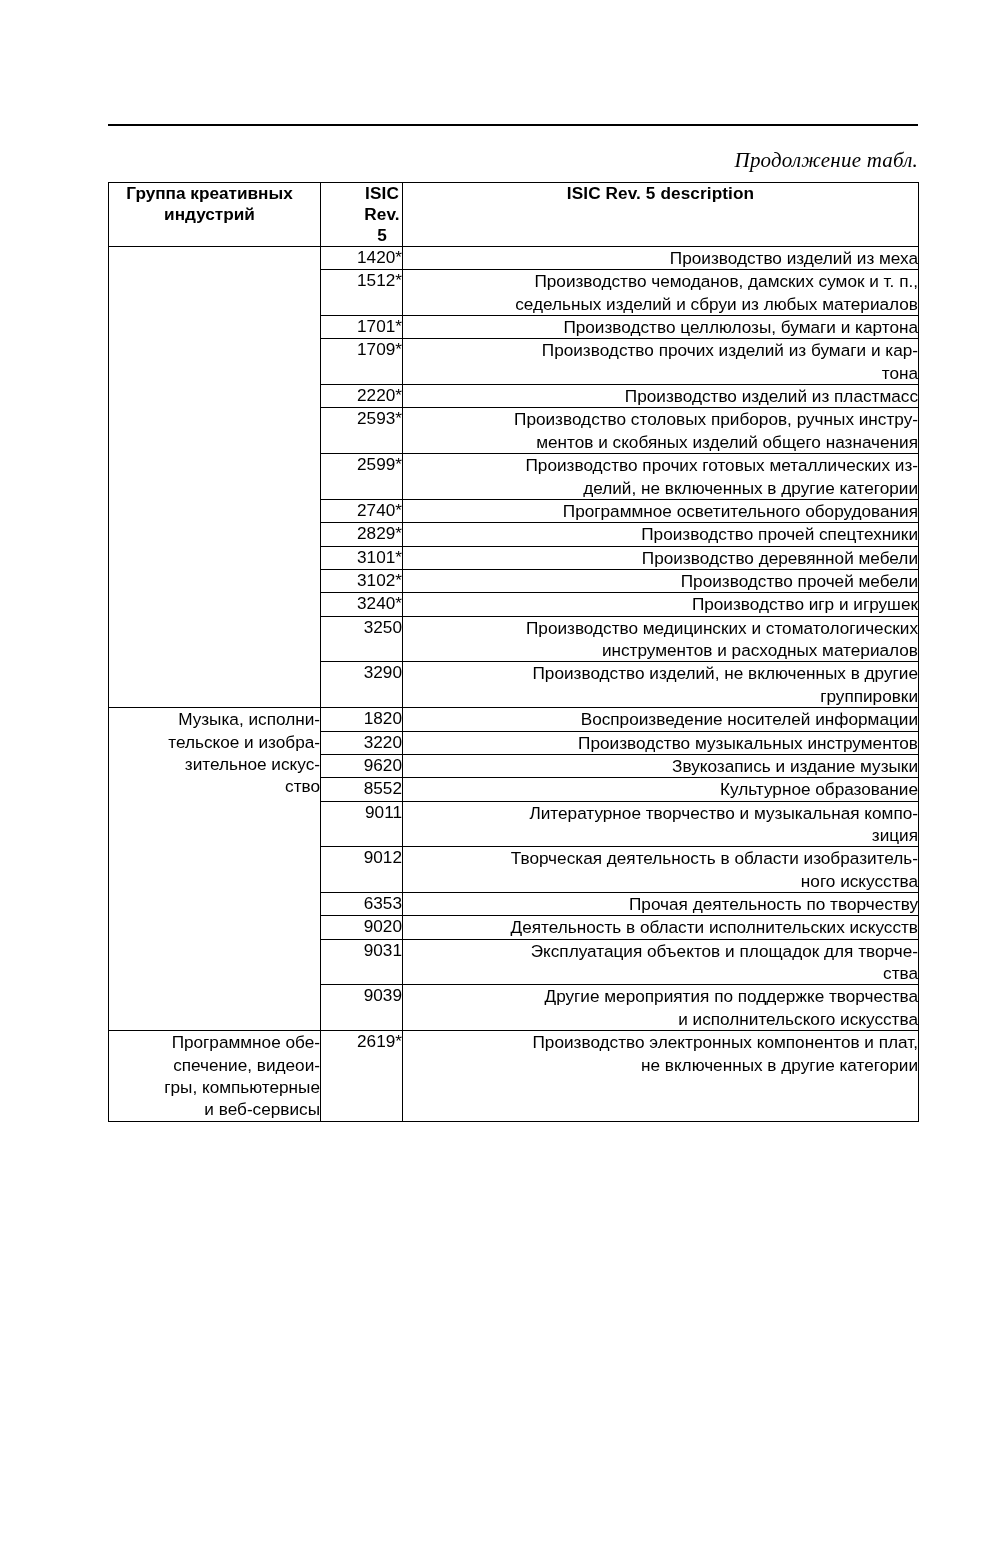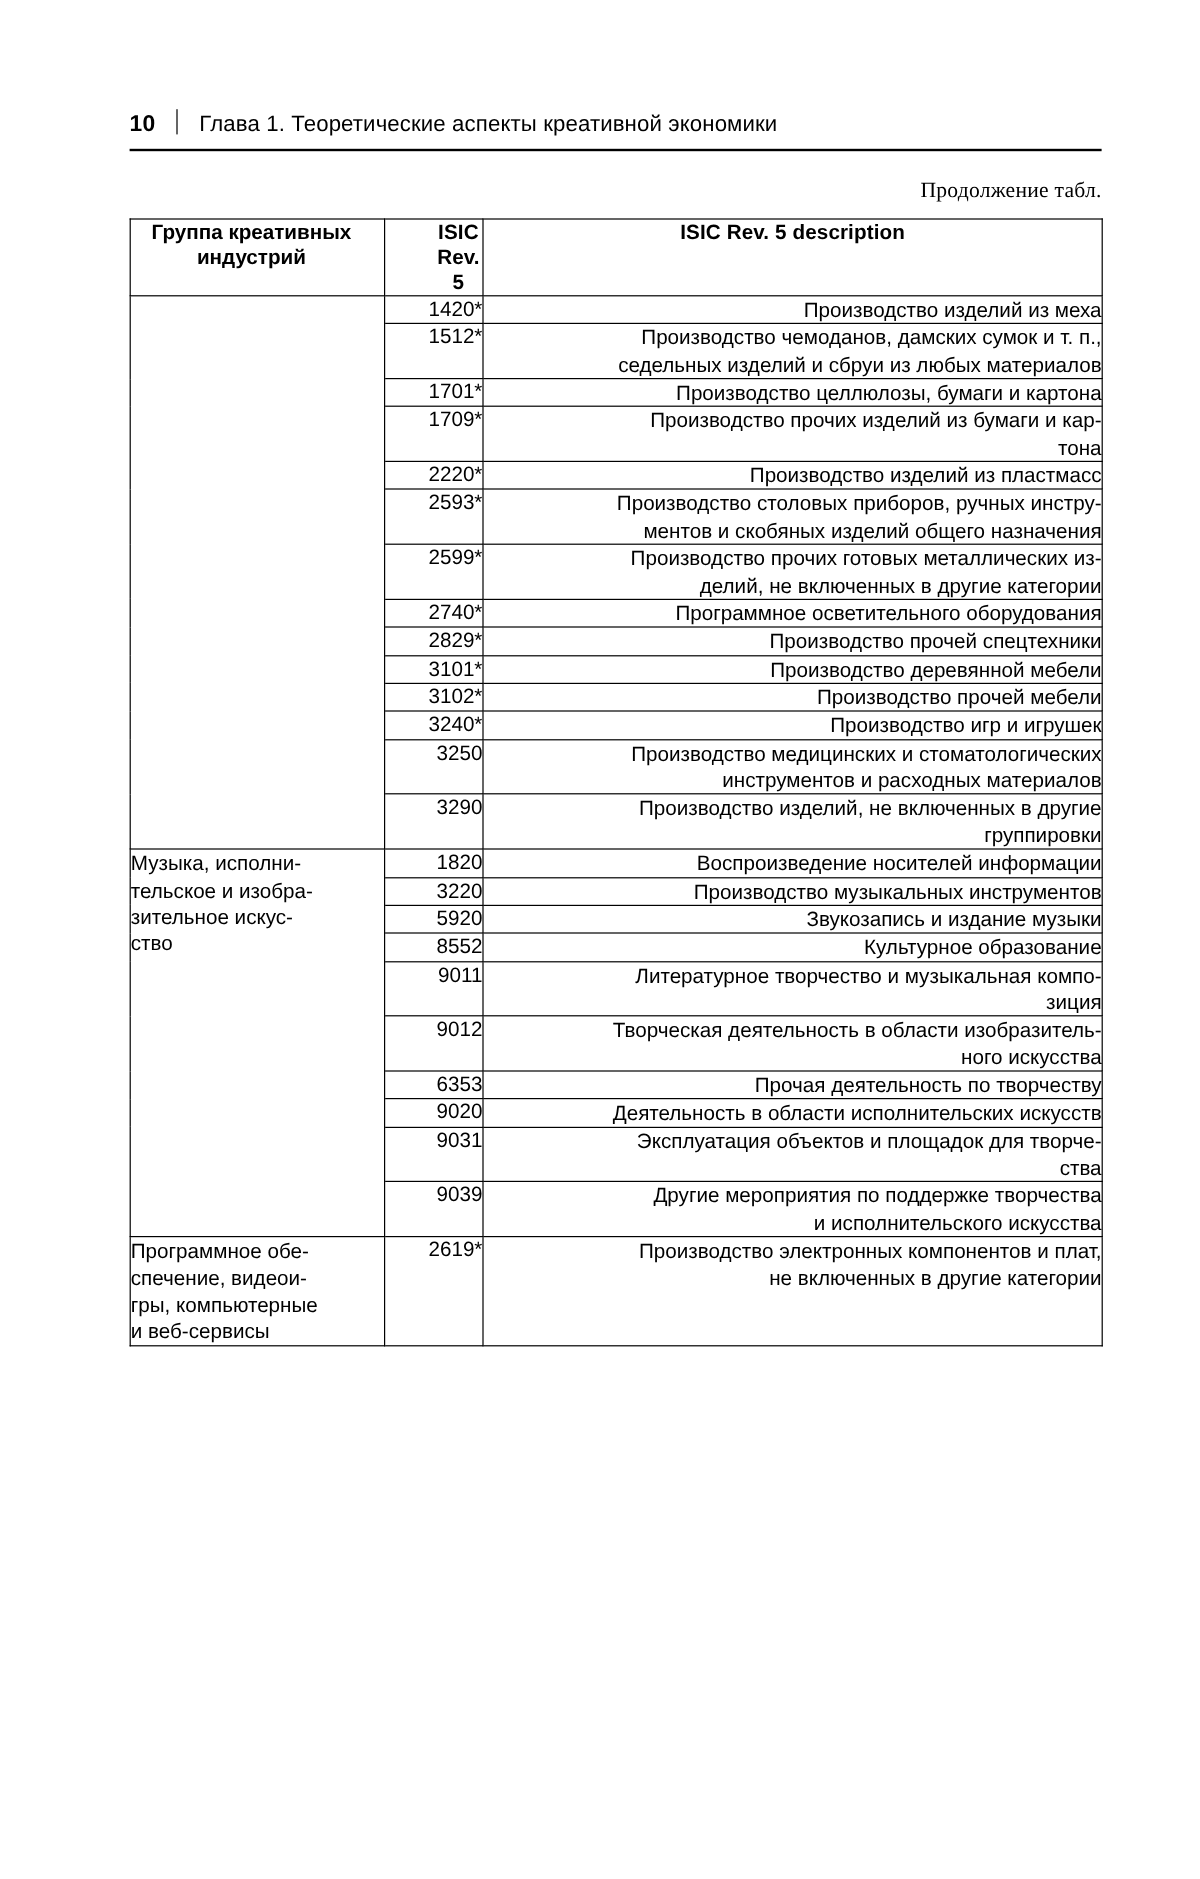--- a/index.html
+++ b/index.html
@@ -63,21 +63,22 @@
     width: 810px;
     height: 2.4px;
     background: #000;
   }
 
   
   .table-caption {
     position: absolute;
     right: 82px;
     top: 148px;
-    font-size: 18px;
+    font-size: 21px;
+    font-style: italic;
     font-family: "Liberation Serif", serif;
     white-space: nowrap;
     letter-spacing: 0.2px;
   }
 
   
   .tbl-wrap {
     position: absolute;
     left: 108px;
     top: 182px;
@@ -107,21 +108,21 @@
     padding: 7px 6px 9px 6px;
     line-height: 1.22;
     font-size: 17.2px;
   }
   thead th.th-group { padding-right: 10px; }
   thead th.th-code  { letter-spacing: 0.1px; padding-left: 41px; }
   thead th.th-desc  { letter-spacing: 0.1px; }
 
   td.cell-group {
     padding: 6px 8px 6px 11px;
-    text-align: left;
+    text-align: right;
     line-height: 1.30;
     white-space: pre-line;
     font-size: 17.2px;
   }
   td.cell-code {
     text-align: right;
     padding: 6px 9px 6px 6px;
     white-space: nowrap;
     font-size: 17.2px;
   }
@@ -132,25 +133,20 @@
     white-space: pre-line;
     font-size: 17.2px;
   }
   td.cell-empty { padding: 0; }
 </style>
 </head>
 <body>
 
 <div class="page">
 
-  <div class="running-head">
-    <span class="rh-folio">10</span>
-    <span class="rh-sep"></span>
-    <span class="rh-title">Глава 1. Теоретические аспекты креативной экономики</span>
-  </div>
   <div class="rh-rule"></div>
 
   <div class="table-caption">Продолжение табл.</div>
 
   <div class="tbl-wrap">
     <table class="isic">
       <colgroup>
         <col class="c-group">
         <col class="c-code">
         <col class="c-desc">
@@ -234,21 +230,21 @@
 зительное искус-
 ство</td>
             <td class="cell-code">1820</td>
             <td class="cell-desc">Воспроизведение носителей информации</td>
           </tr>
           <tr>
             <td class="cell-code">3220</td>
             <td class="cell-desc">Производство музыкальных инструментов</td>
           </tr>
           <tr>
-            <td class="cell-code">5920</td>
+            <td class="cell-code">9620</td>
             <td class="cell-desc">Звукозапись и издание музыки</td>
           </tr>
           <tr>
             <td class="cell-code">8552</td>
             <td class="cell-desc">Культурное образование</td>
           </tr>
           <tr>
             <td class="cell-code">9011</td>
             <td class="cell-desc">Литературное творчество и музыкальная компо-
 зиция</td>

